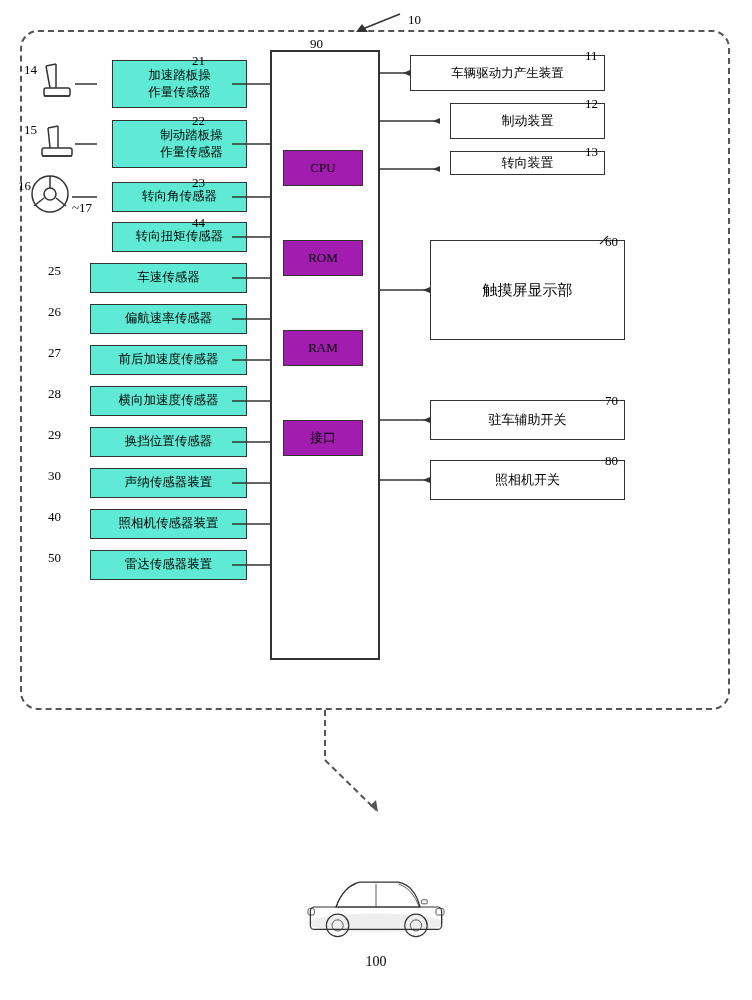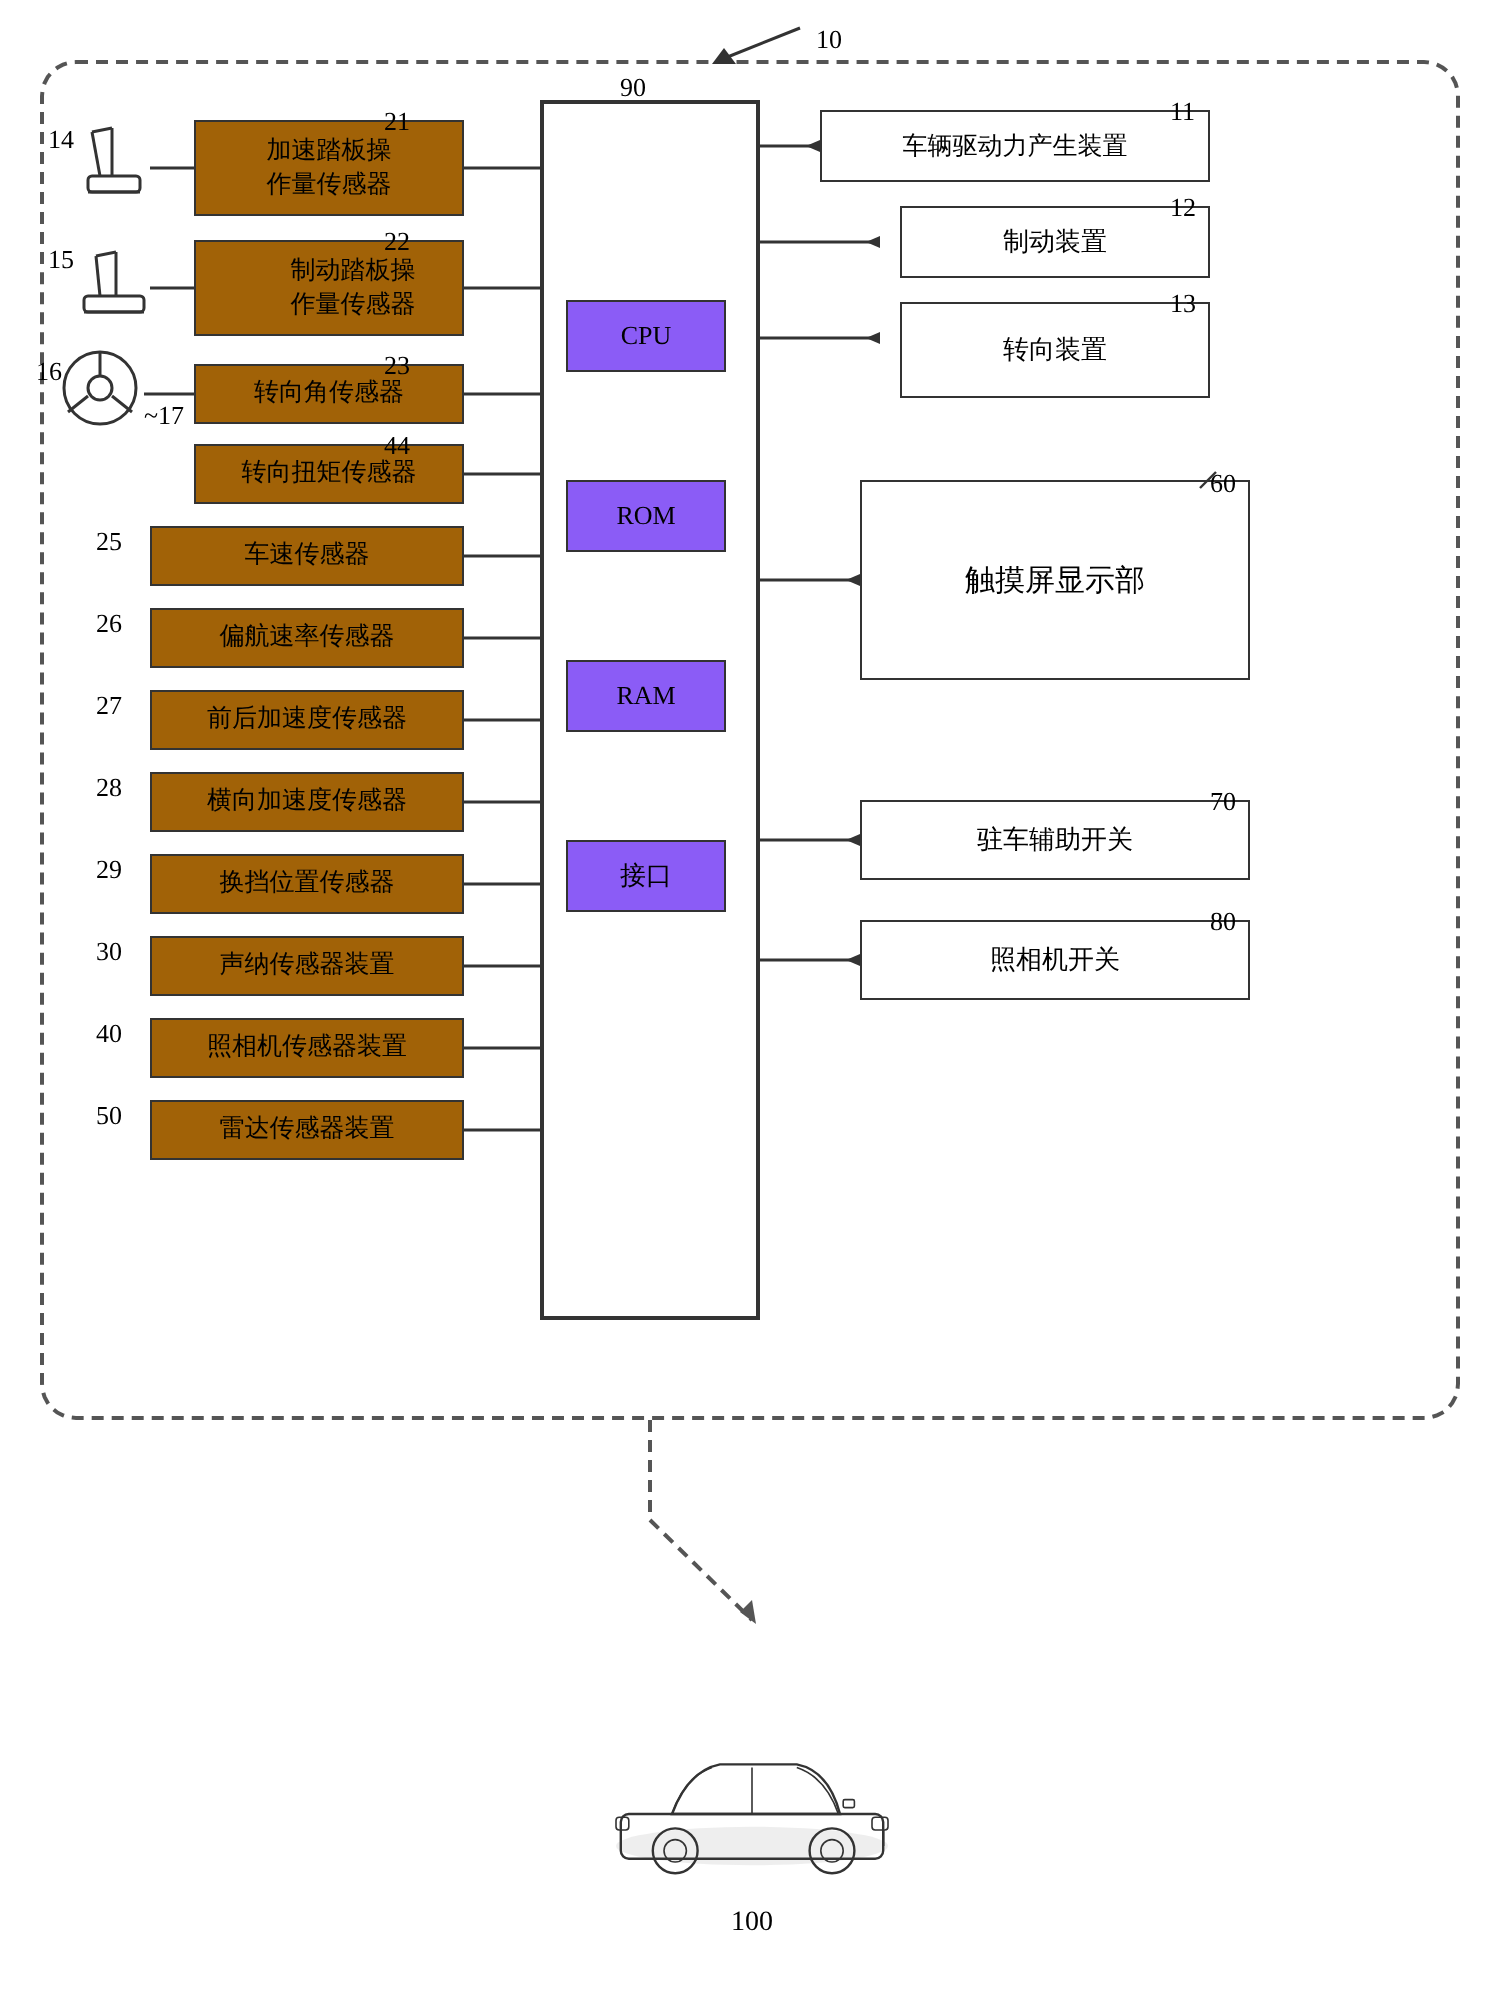--- a/index.html
+++ b/index.html
@@ -20,44 +20,45 @@
       width: 710px;
       height: 680px;
       border: 2px dashed #555;
       border-radius: 18px;
     }
 
     
     .sensor-box {
       position: absolute;
       border: 1.5px solid #333;
-      background: #a16207;
+      background: #5eead4;
       display: flex;
       align-items: center;
       justify-content: center;
       font-size: 12.5px;
       line-height: 1.4;
+      margin-left: 15px;
     }
 
     
     .central-block {
       position: absolute;
       left: 270px;
       top: 50px;
       width: 110px;
       height: 610px;
       border: 2px solid #333;
       background: #fff;
     }
 
     
     .inner-box {
       position: absolute;
       border: 1.5px solid #333;
-      background: #8b5cf6;
+      background: #a21caf;
       text-align: center;
       display: flex;
       align-items: center;
       justify-content: center;
       font-size: 13px;
     }
 
     
     .output-box {
       position: absolute;
@@ -270,21 +271,21 @@
 <div class="output-box" style="top:55px; left:410px; width:195px; height:36px; font-size:12.5px;">
   <span>车辆驱动力产生装置</span>
 </div>
 <div class="num-label" style="top:48px; left:585px;">11</div>
 
 <div class="output-box" style="top:103px; left:450px; width:155px; height:36px;">
   <span>制动装置</span>
 </div>
 <div class="num-label" style="top:96px; left:585px;">12</div>
 
-<div class="output-box" style="top:151px; left:450px; width:155px; height:48px;align-items:center;">
+<div class="output-box" style="top:151px; left:450px; width:155px; height:24px;align-items:center;">
   <span>转向装置</span>
 </div>
 <div class="num-label" style="top:144px; left:585px;">13</div>
 
 <div class="output-box" style="top:240px; left:430px; width:195px; height:100px; font-size:15px;">
   <span>触摸屏显示部</span>
 </div>
 <div class="num-label" style="top:234px; left:605px;">60</div>
 
 <svg style="position:absolute;top:234px;left:598px;pointer-events:none;" width="20" height="12">

